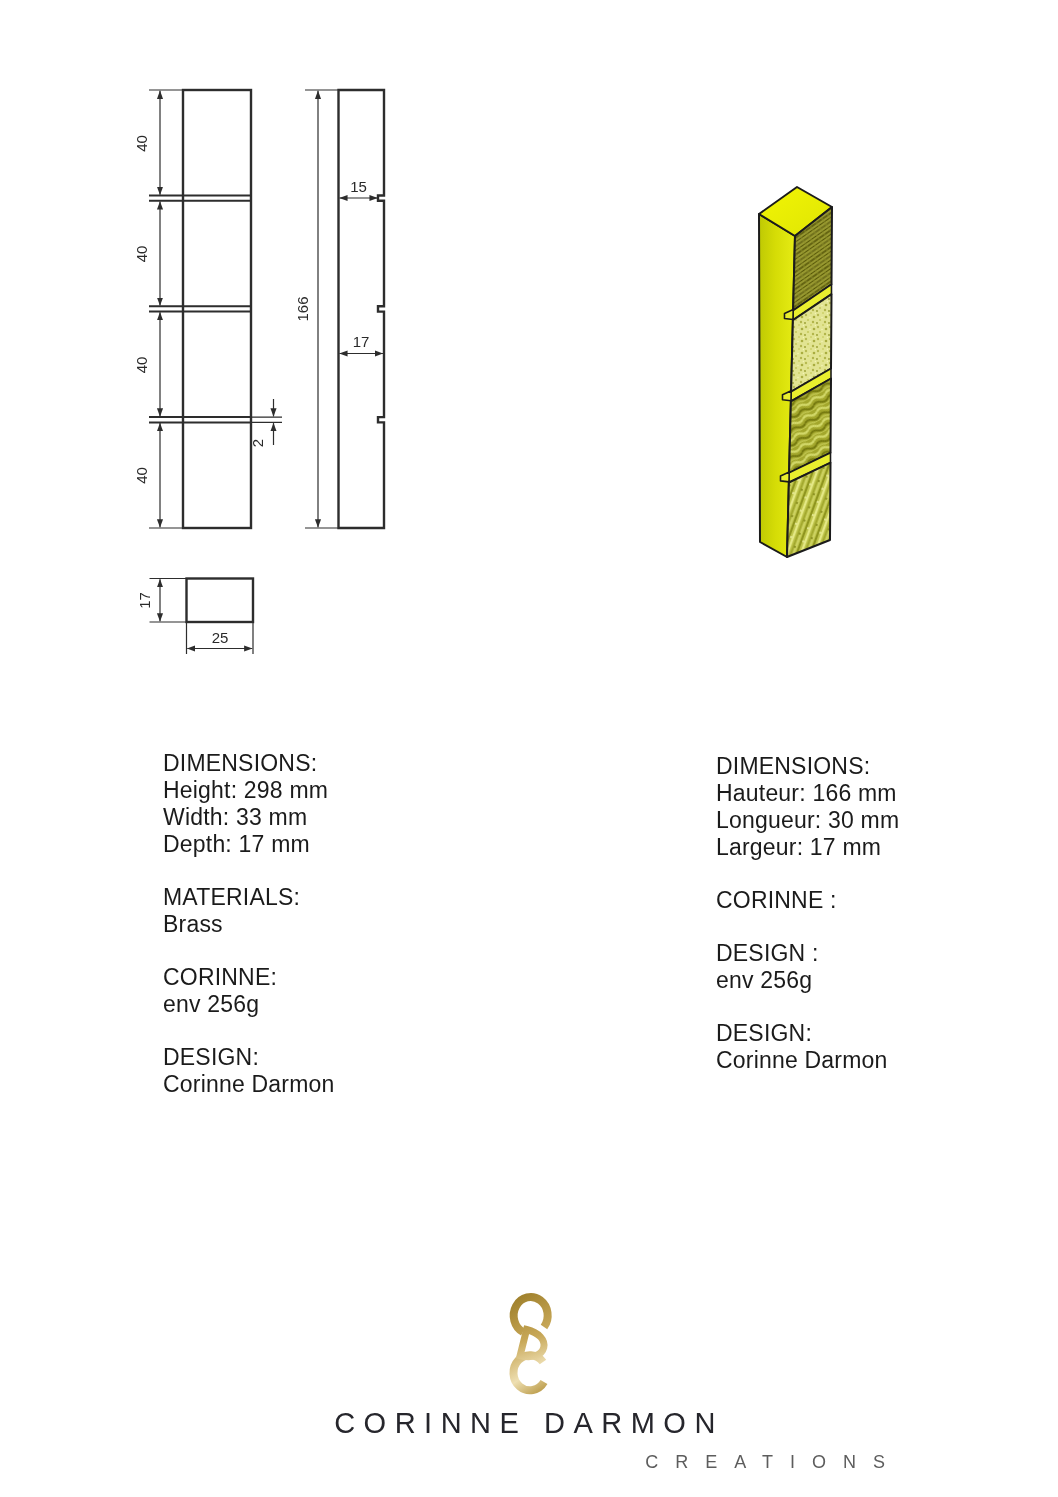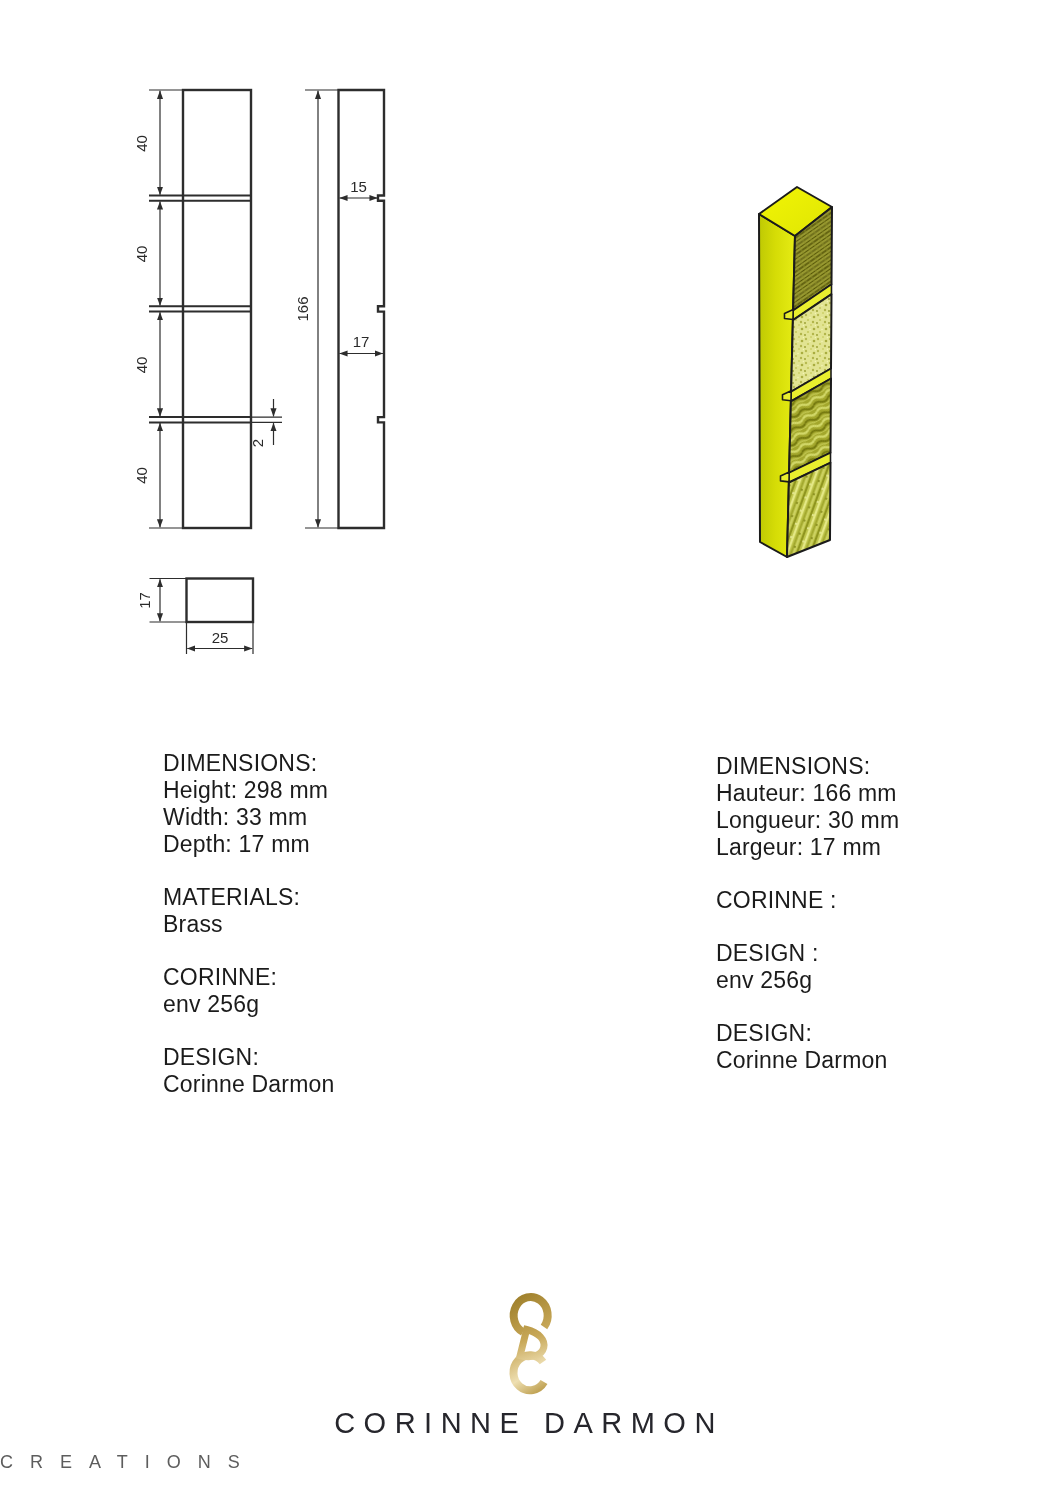--- a/index.html
+++ b/index.html
@@ -17,21 +17,21 @@
     position:absolute; width:320px;
     font-size:23px; line-height:27px; color:#1b1b1b; letter-spacing:0.2px;
   }
   .spec-group{margin-bottom:26px;}
   .brand{
     position:absolute; left:0; width:1058px; text-align:center;
     top:1407px; font-size:29px; letter-spacing:8.5px; color:#26262c;
     font-weight:400;
   }
   .tagline{
-    position:absolute; left:0; width:902px; text-align:left;
+    position:absolute; left:0; width:902px; text-align:right;
     top:1452px; font-size:18px; letter-spacing:17px; color:#5d5d5d;
     font-weight:400;
   }
 </style>
 </head>
 <body>
 
 <div class="page">
 
 <svg id="scene" viewBox="0 0 1058 1497">

